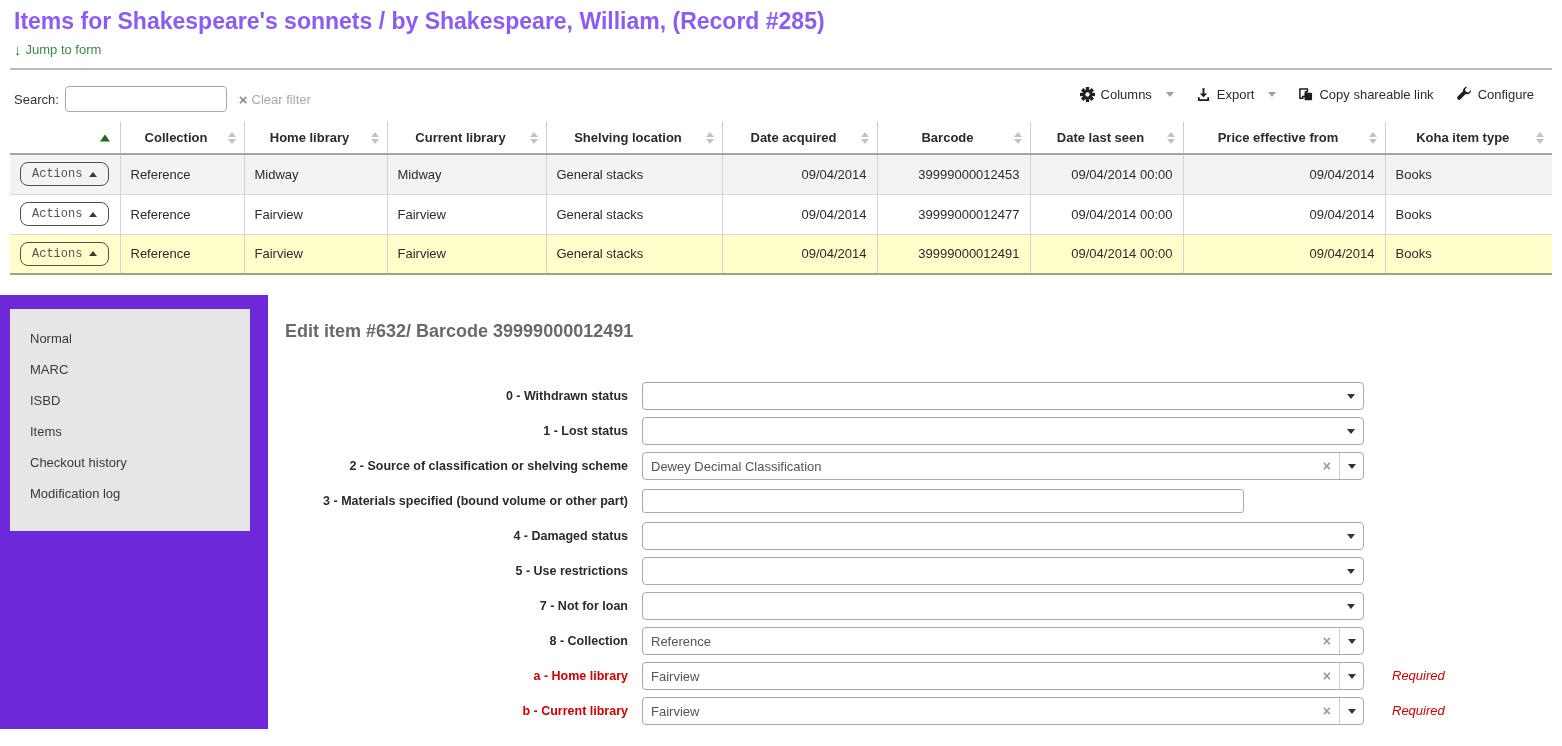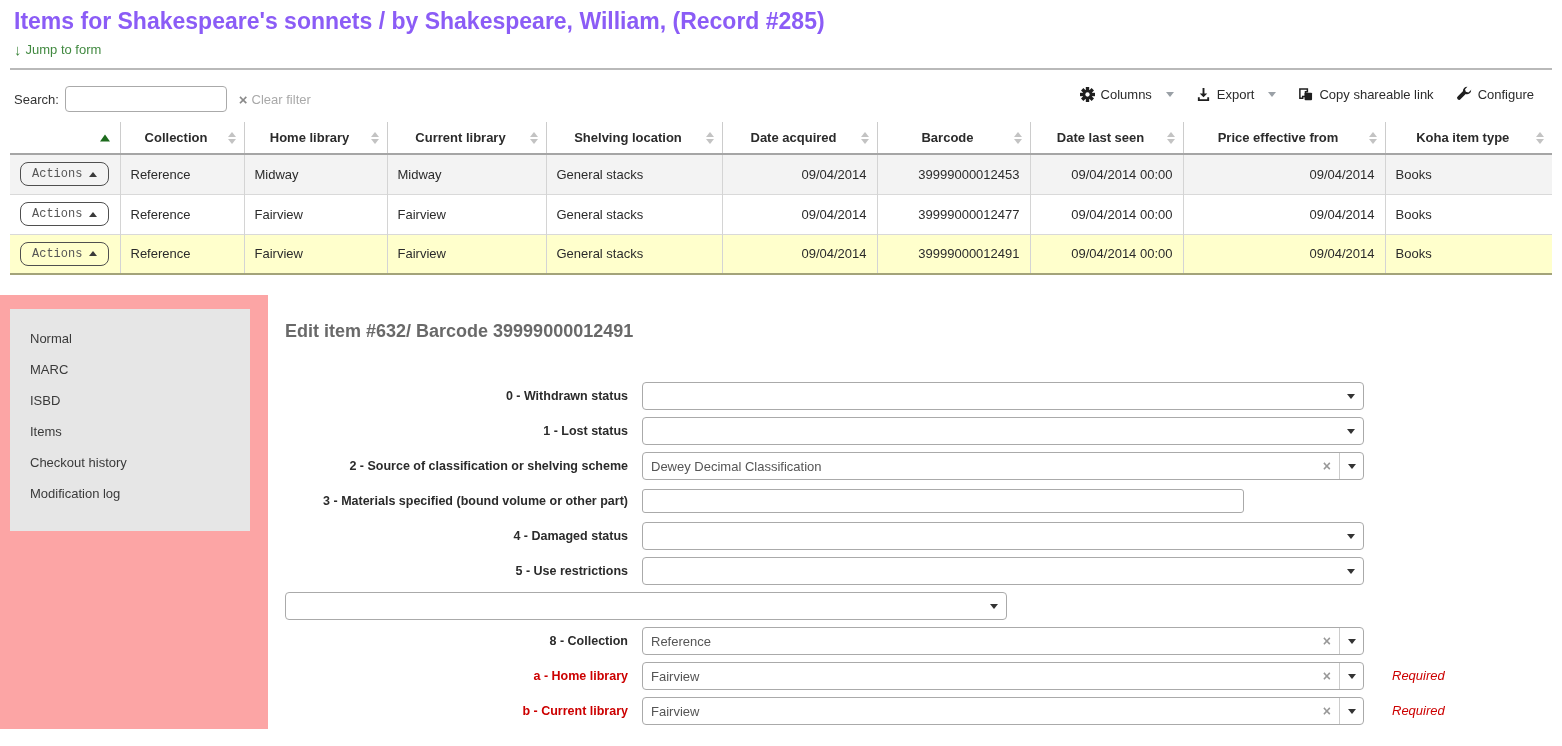--- a/index.html
+++ b/index.html
@@ -41,21 +41,21 @@
   .sort-icons { position:absolute; right:8px; top:50%; transform:translateY(-50%); display:flex; flex-direction:column; gap:2px; }
   .tri-up   { width:0;height:0;border-left:4px solid transparent;border-right:4px solid transparent;border-bottom:5px solid #c3c3c3; }
   .tri-down { width:0;height:0;border-left:4px solid transparent;border-right:4px solid transparent;border-top:5px solid #c3c3c3; }
   .sort-asc-green { position:absolute; right:10px; top:50%; transform:translateY(-50%);
     width:0;height:0;border-left:5px solid transparent;border-right:5px solid transparent;border-bottom:7px solid #1d6b1d; }
   .actions-btn { display:inline-flex; align-items:center; gap:7px; border:1px solid #4f4f4f; border-radius:8px;
     background:transparent; color:#555; font-size:12px; padding:4px 11px; cursor:pointer; font-family:inherit;}
   .caret-up-dark { width:0;height:0;border-left:4px solid transparent;border-right:4px solid transparent;border-bottom:5px solid #3a3a3a; }
 
   
-  .bottom-section { background:#fca5a5; margin-top:20px; height:434px; position:relative; }
+  .bottom-section { background:#6d28d9; margin-top:20px; height:434px; position:relative; }
   .sidebar { position:absolute; left:10px; top:14px; width:240px; background:#e6e6e6; padding:14px 0 22px 0; }
   .sidebar-item { display:block; padding:8px 20px; color:#3a3a3a; font-size:13px; text-decoration:none; cursor:pointer; }
 
   .content-panel { position:absolute; left:268px; top:0; right:0; bottom:0; background:#fff; padding:26px 0 0 17px; }
   h2.edit-heading { font-size:18px; font-weight:bold; color:#696969; margin-bottom:40px; }
 
   .form-row { display:flex; align-items:flex-start; margin-bottom:7px; min-height:28px; }
   .f-label { width:343px; margin-right:14px; text-align:right; font-weight:bold; font-size:12.5px; color:#2b2b2b; padding-top:6px; line-height:1.3;}
   .f-label.required { color:#c00; }
   .required-note { color:#c00; font-style:italic; margin-left:28px; padding-top:6px; font-size:13px; }
@@ -300,20 +300,21 @@
       <label class="f-label">5 - Use restrictions</label>
       <div class="select2">
         <span class="sel-text"></span>
         <span class="sel-arrow">
             <span class="caret-down-dark"></span>
           </span>
       </div>
     </div>
 
     <div class="form-row">
+      <label class="f-label">7 - Not for loan</label>
       <div class="select2">
         <span class="sel-text"></span>
         <span class="sel-arrow">
             <span class="caret-down-dark"></span>
           </span>
       </div>
     </div>
 
     <div class="form-row">
       <label class="f-label">8 - Collection</label>

